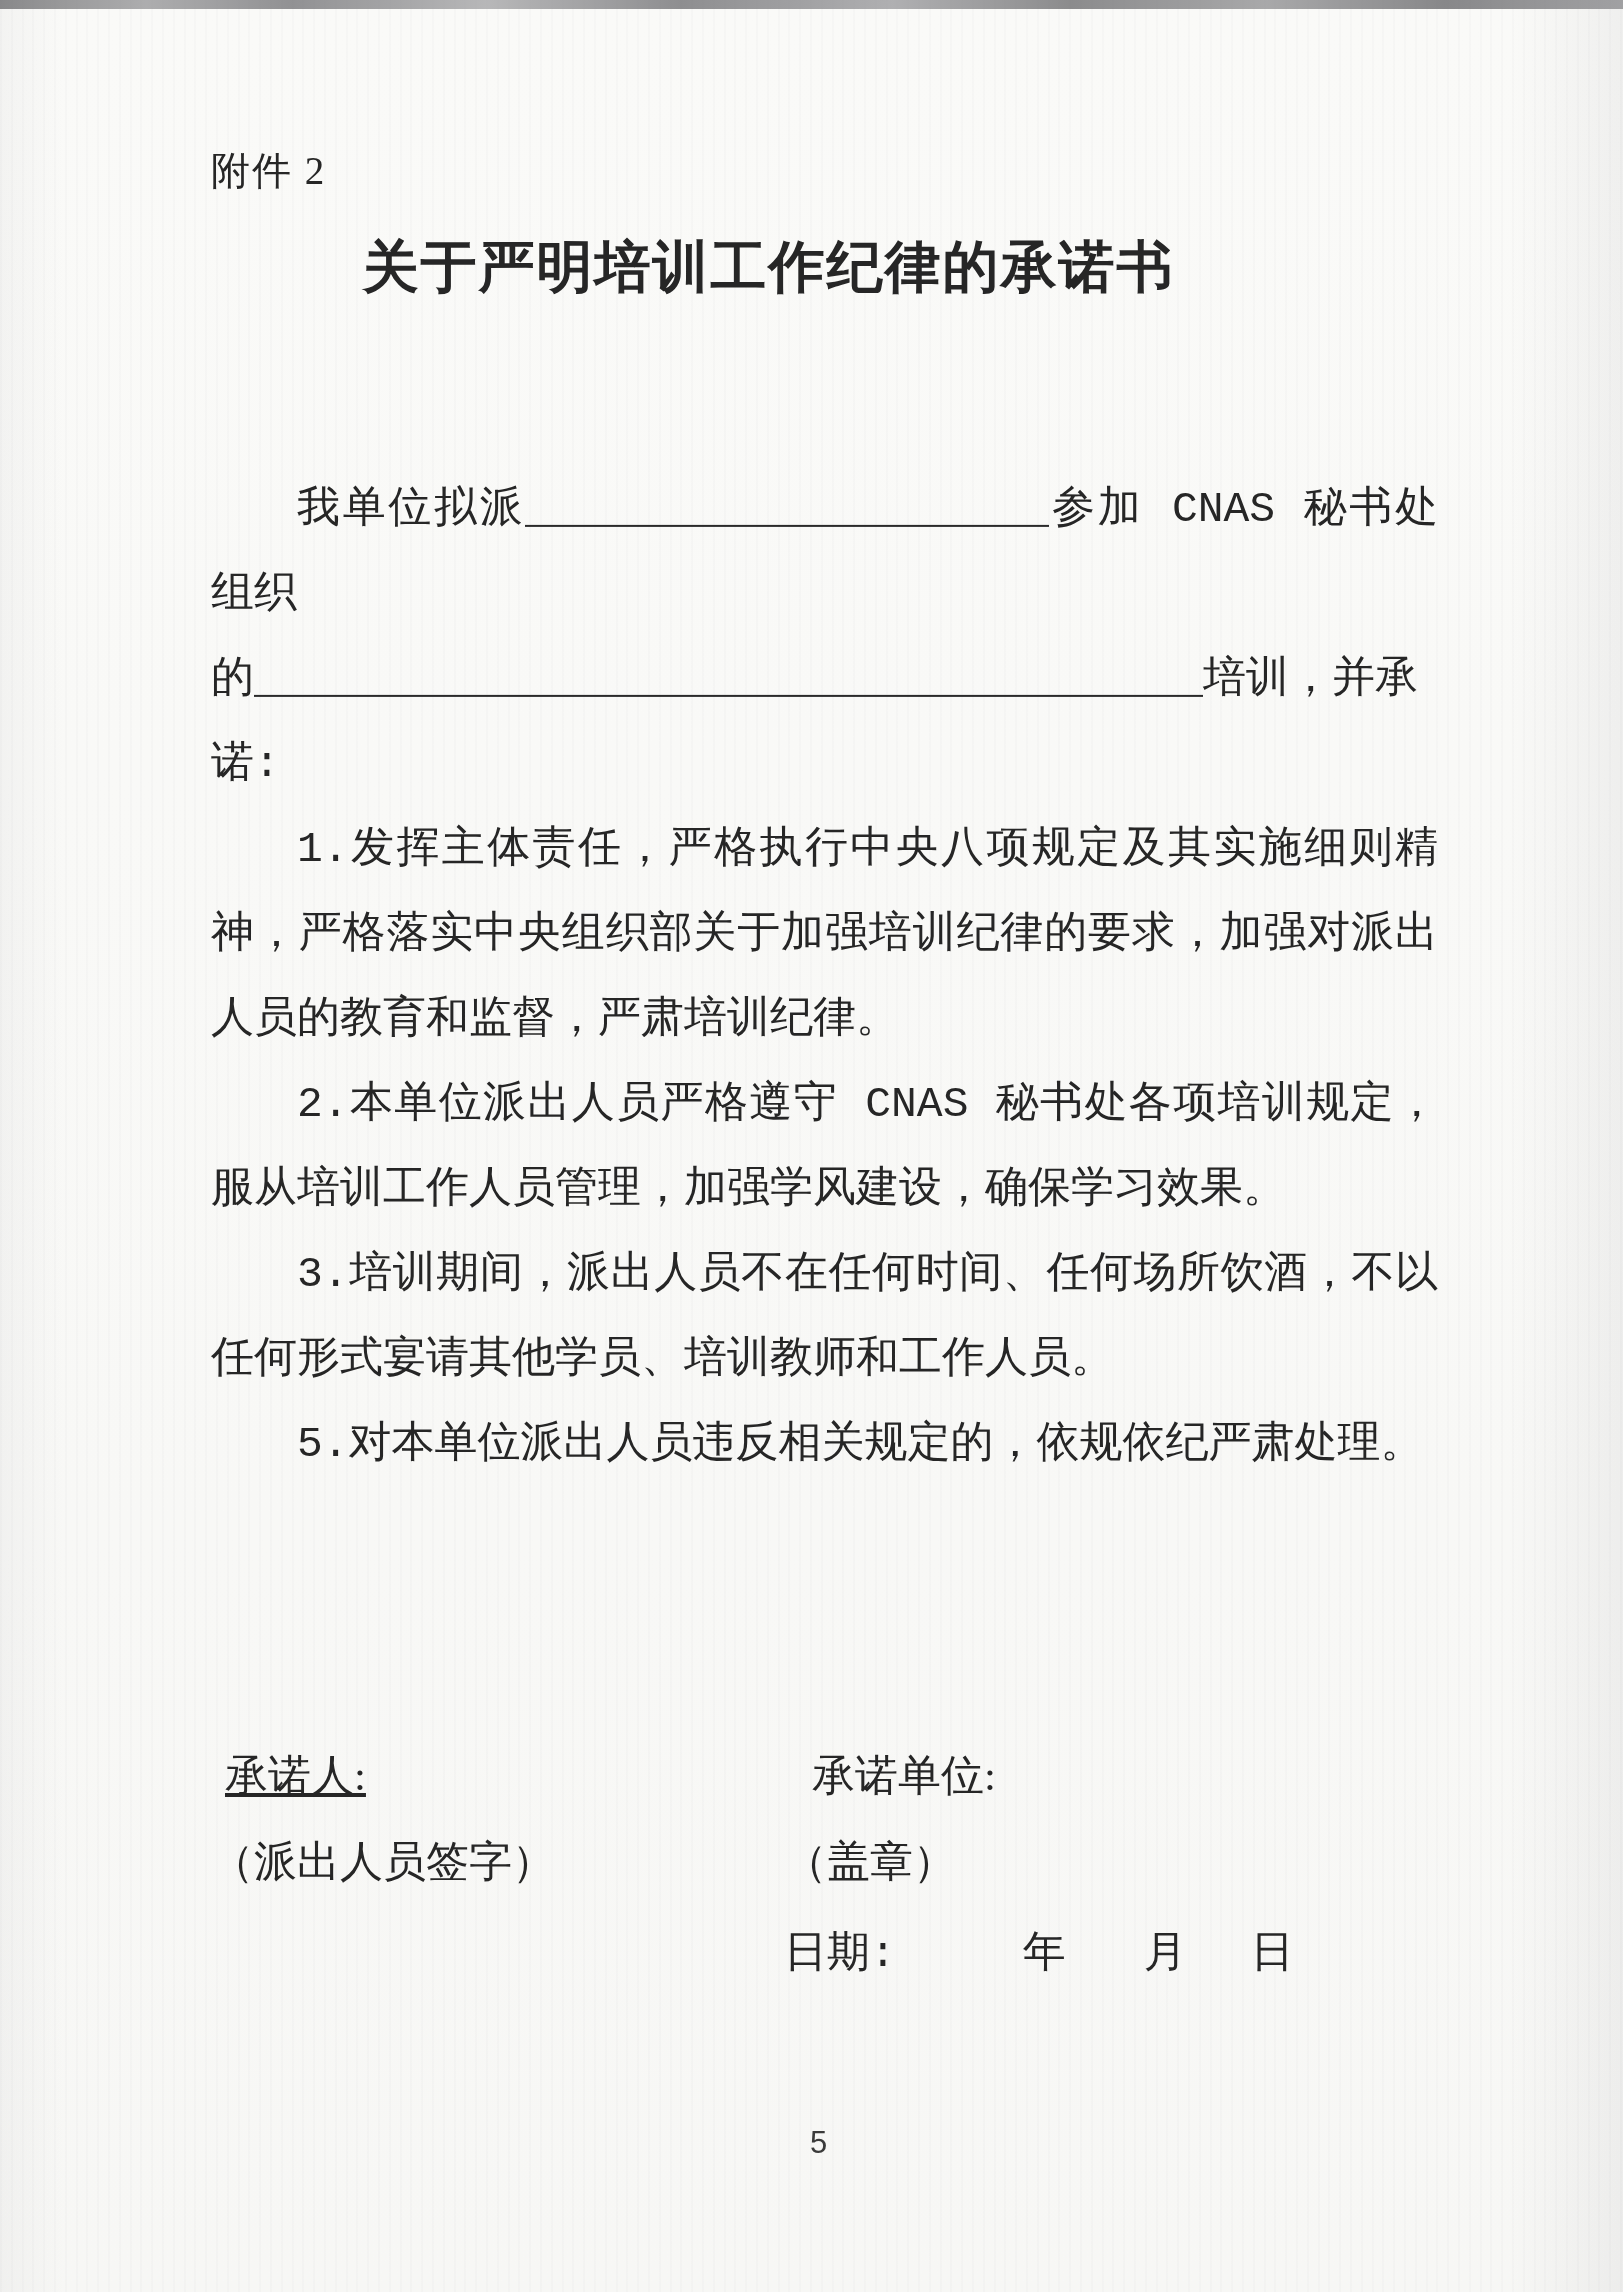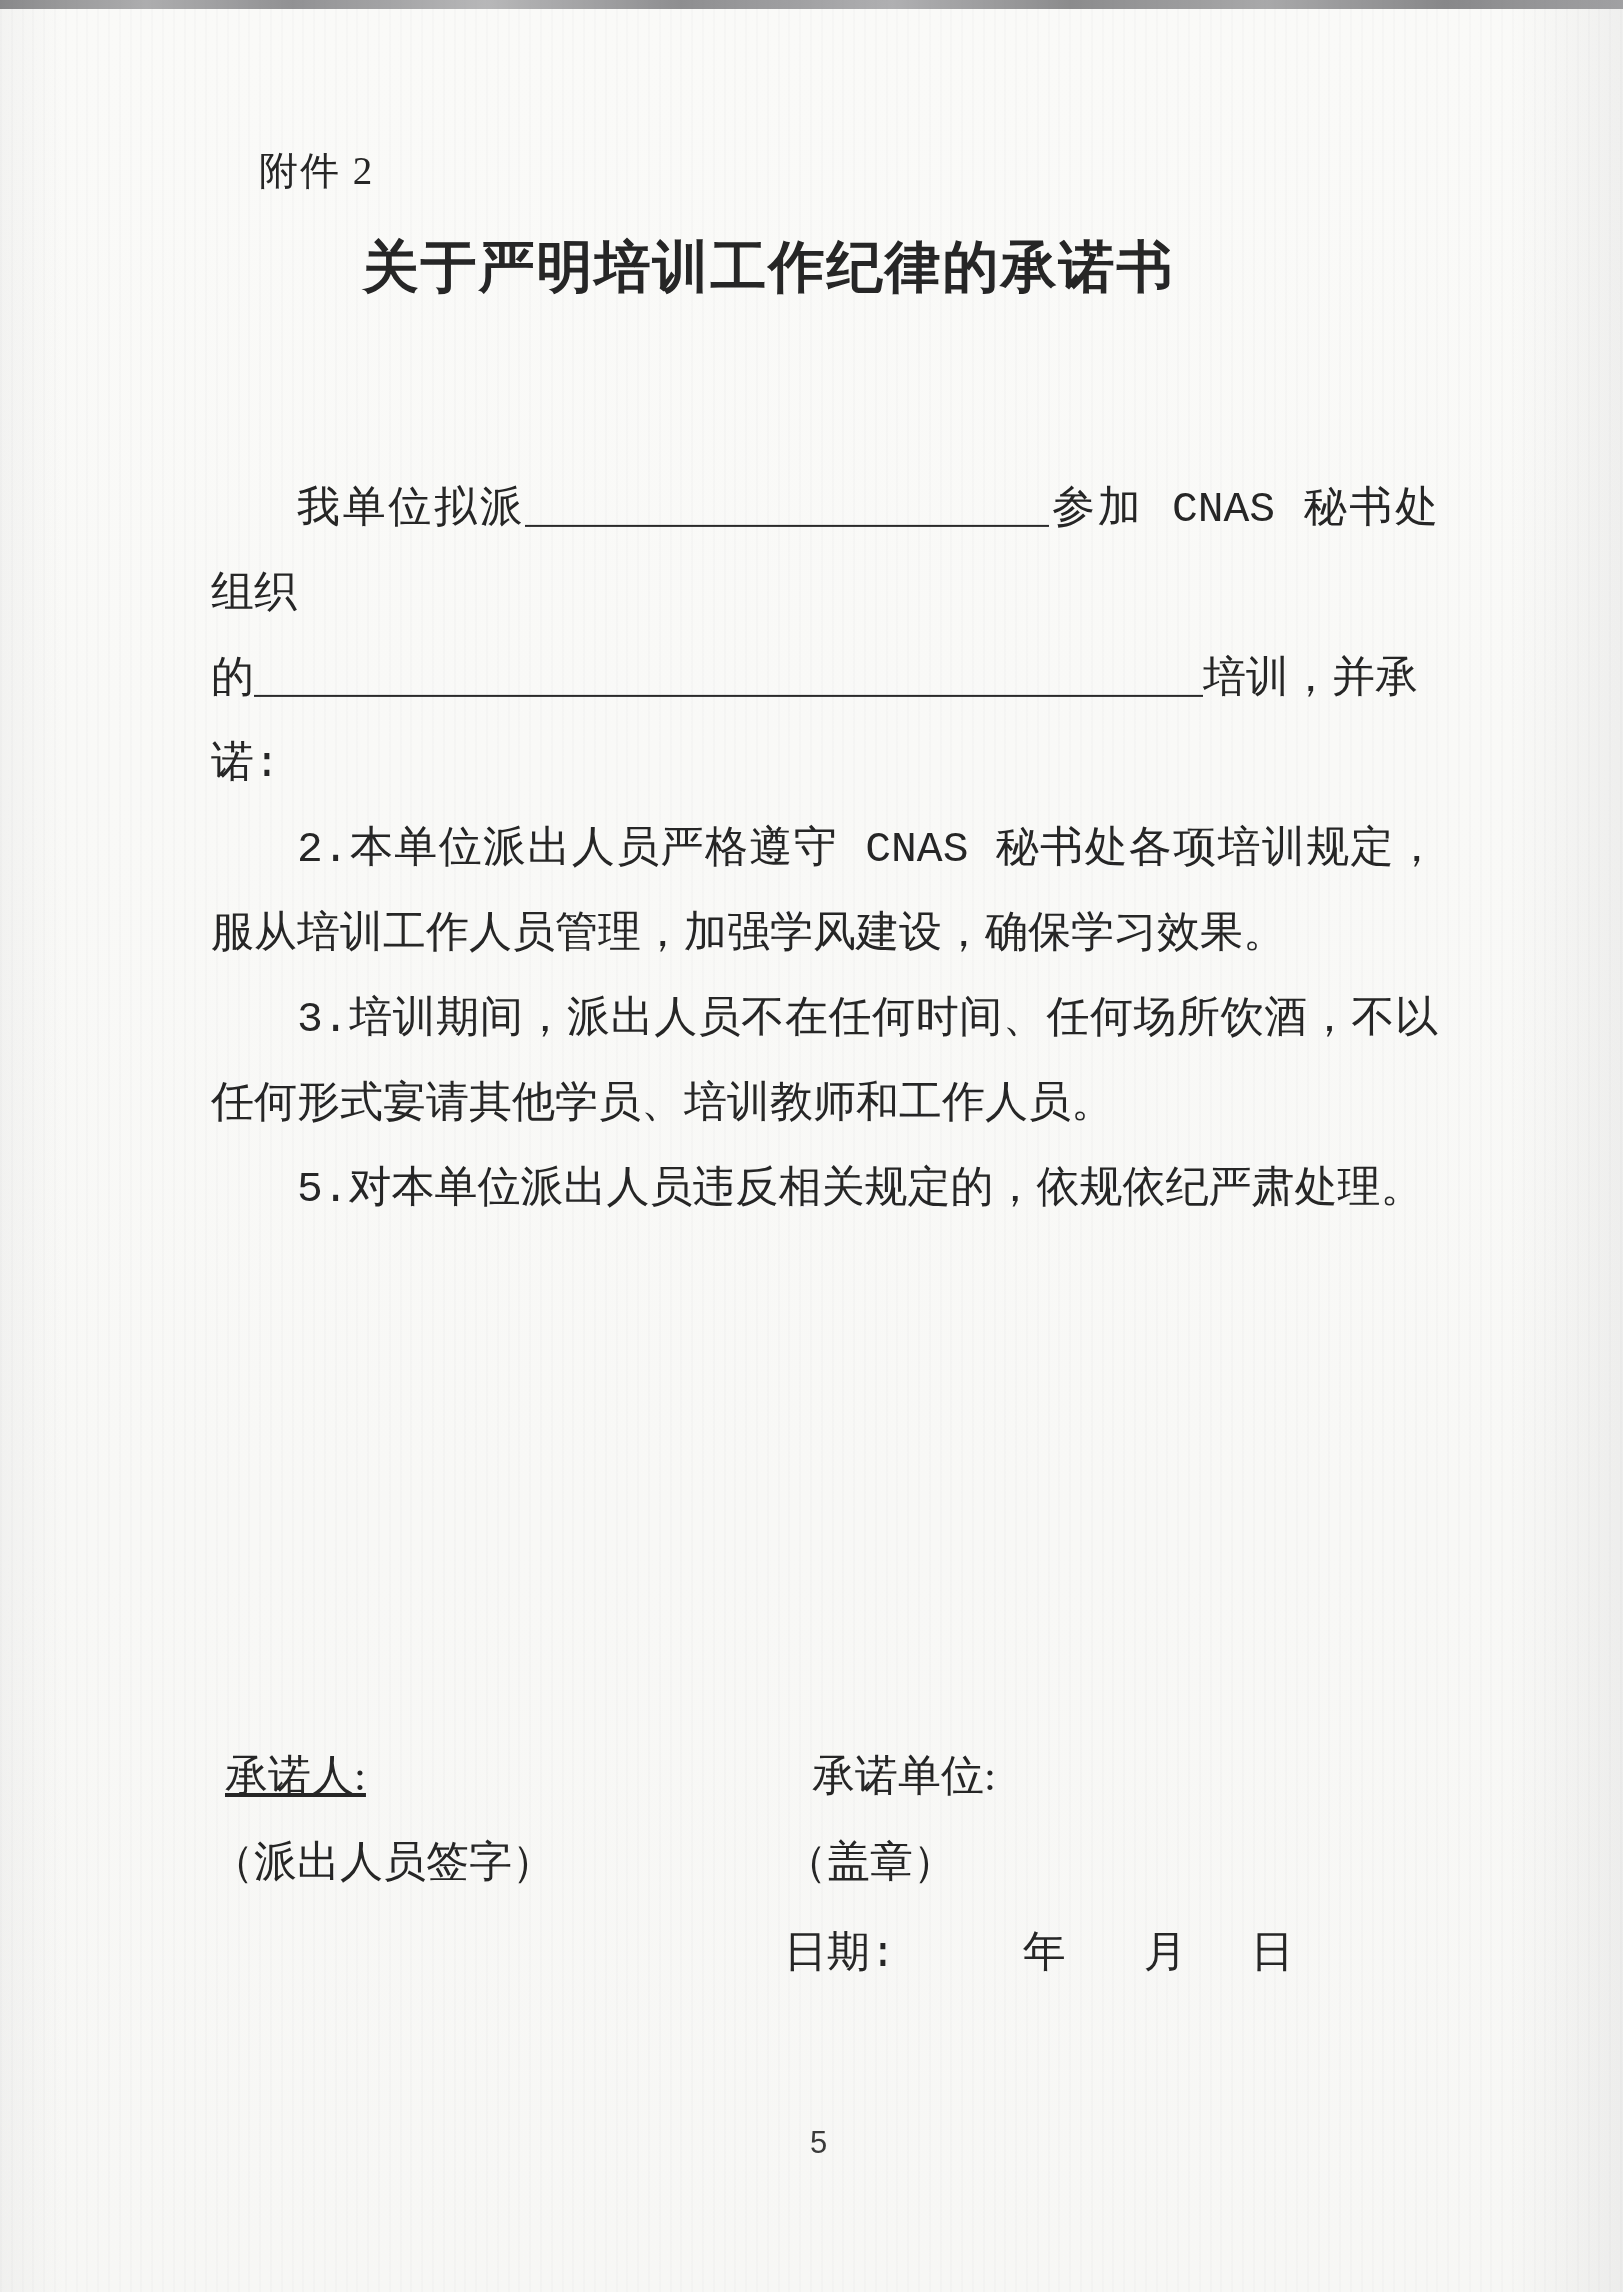--- a/index.html
+++ b/index.html
@@ -19,21 +19,21 @@
   
   .scan-band {
     position: absolute; top: 0; left: 0; width: 100%; height: 8.8px;
     background: linear-gradient(90deg,
       #6e6e70, #9a9a9c 9%, #77777a 18%, #a7a7a9 30%, #737376 42%,
       #9d9da0 55%, #707072 66%, #949496 78%, #6b6b6e 89%, #8d8d90);
     opacity: .8;
   }
   .attachment {
     position: absolute; left: 211px; top: 147px;
-    font-size: 39px; line-height: 47px; letter-spacing: 2px; margin-left: 48px;
+    font-size: 39px; line-height: 47px; letter-spacing: 2px;
   }
   .doc-title {
     position: absolute; left: 0; top: 233px; width: 1537px;
     text-align: center;
     font-size: 56px; line-height: 69px; font-weight: 700; letter-spacing: 2px;
   }
   .body-block {
     position: absolute; left: 211px; top: 467px; width: 1227px;
     font-size: 43px; line-height: 85px;
     text-align: justify; text-justify: inter-ideograph;
@@ -73,20 +73,21 @@
   <div class="scan-band"></div>
 
   <div class="attachment">附件 2</div>
 
   <div class="doc-title">关于严明培训工作纪律的承诺书</div>
 
   <div class="body-block">
 
     <p class="intro"><span>我单位拟派</span><span class="blank blank-1"></span><span>参加 CNAS 秘书处组织</span><br><span>的</span><span class="blank blank-2"></span><span>培训，并承</span><br><span>诺:</span></p>
 
+    <p class="clause">1.发挥主体责任，严格执行中央八项规定及其实施细则精神，严格落实中央组织部关于加强培训纪律的要求，加强对派出人员的教育和监督，严肃培训纪律。</p>
     <p class="clause">2.本单位派出人员严格遵守 CNAS 秘书处各项培训规定，服从培训工作人员管理，加强学风建设，确保学习效果。</p>
     <p class="clause">3.培训期间，派出人员不在任何时间、任何场所饮酒，不以任何形式宴请其他学员、培训教师和工作人员。</p>
     <p class="clause">5.对本单位派出人员违反相关规定的，依规依纪严肃处理。</p>
   </div>
 
   <div class="signature">
     <span class="sig-item sig-promiser">承诺人:</span>
     <span class="sig-item sig-unit">承诺单位:</span>
     <span class="sig-item sig-promiser-note">（派出人员签字）</span>
     <span class="sig-item sig-seal-note">（盖章）</span>

